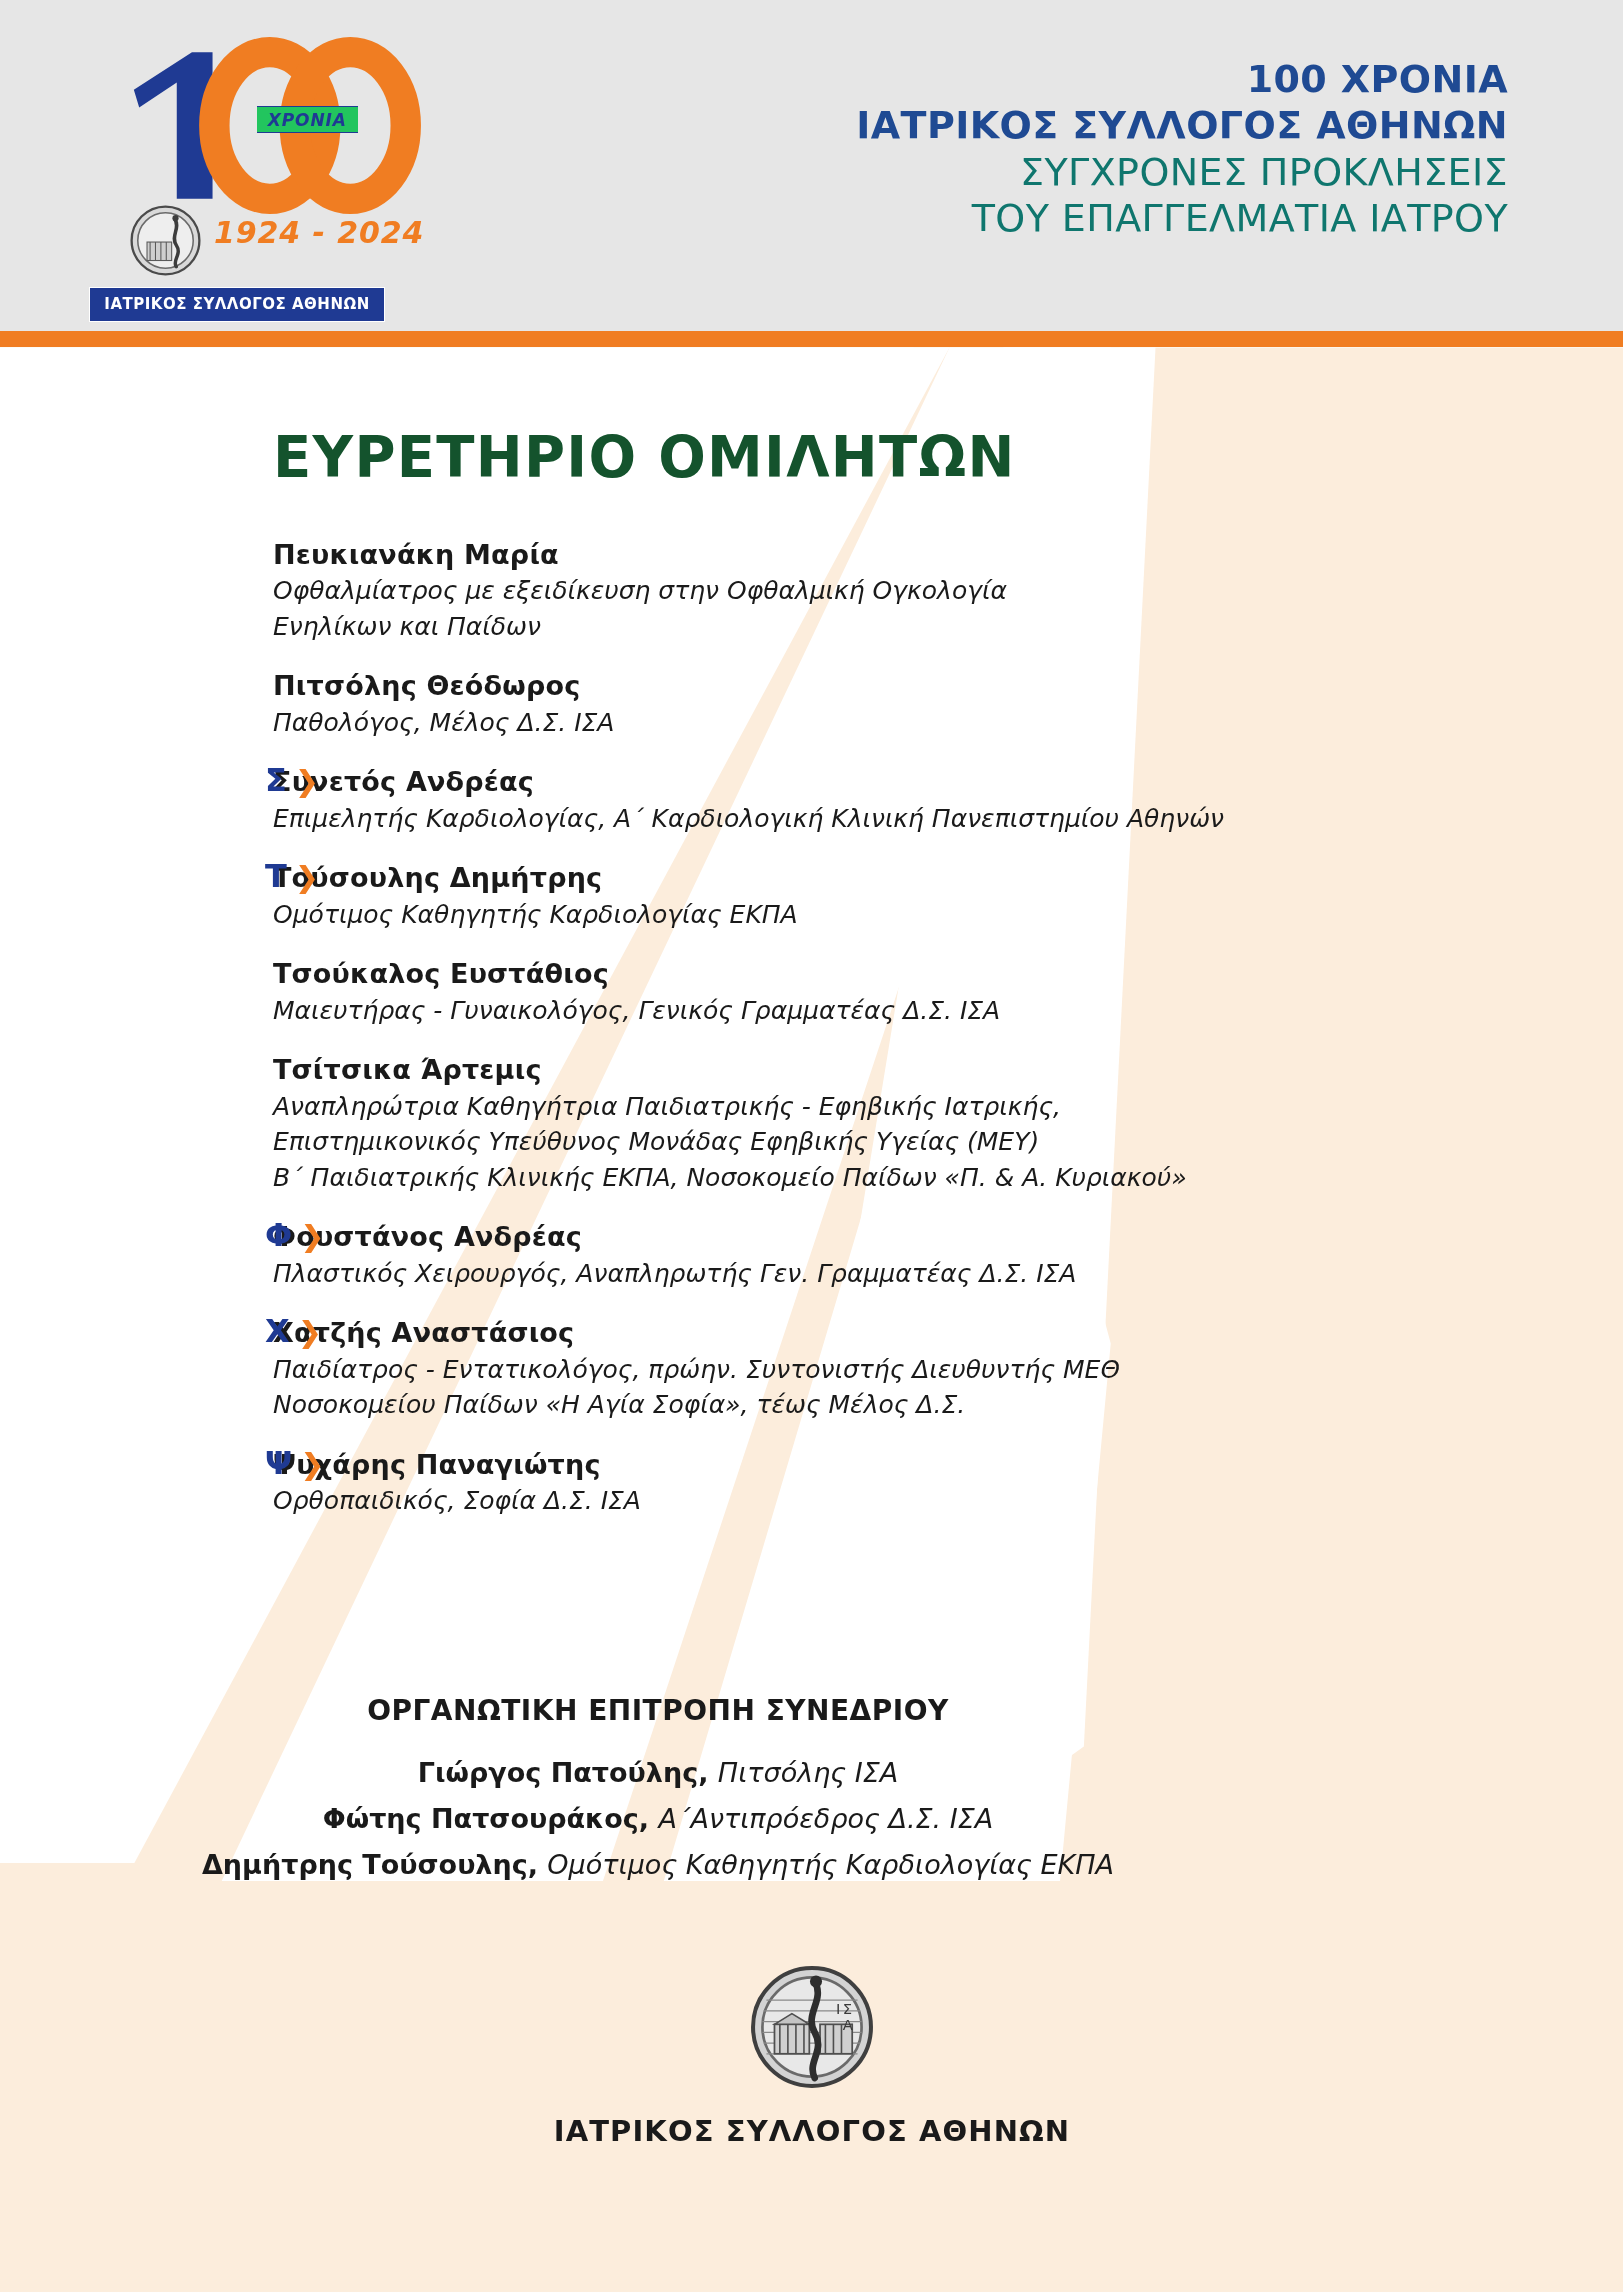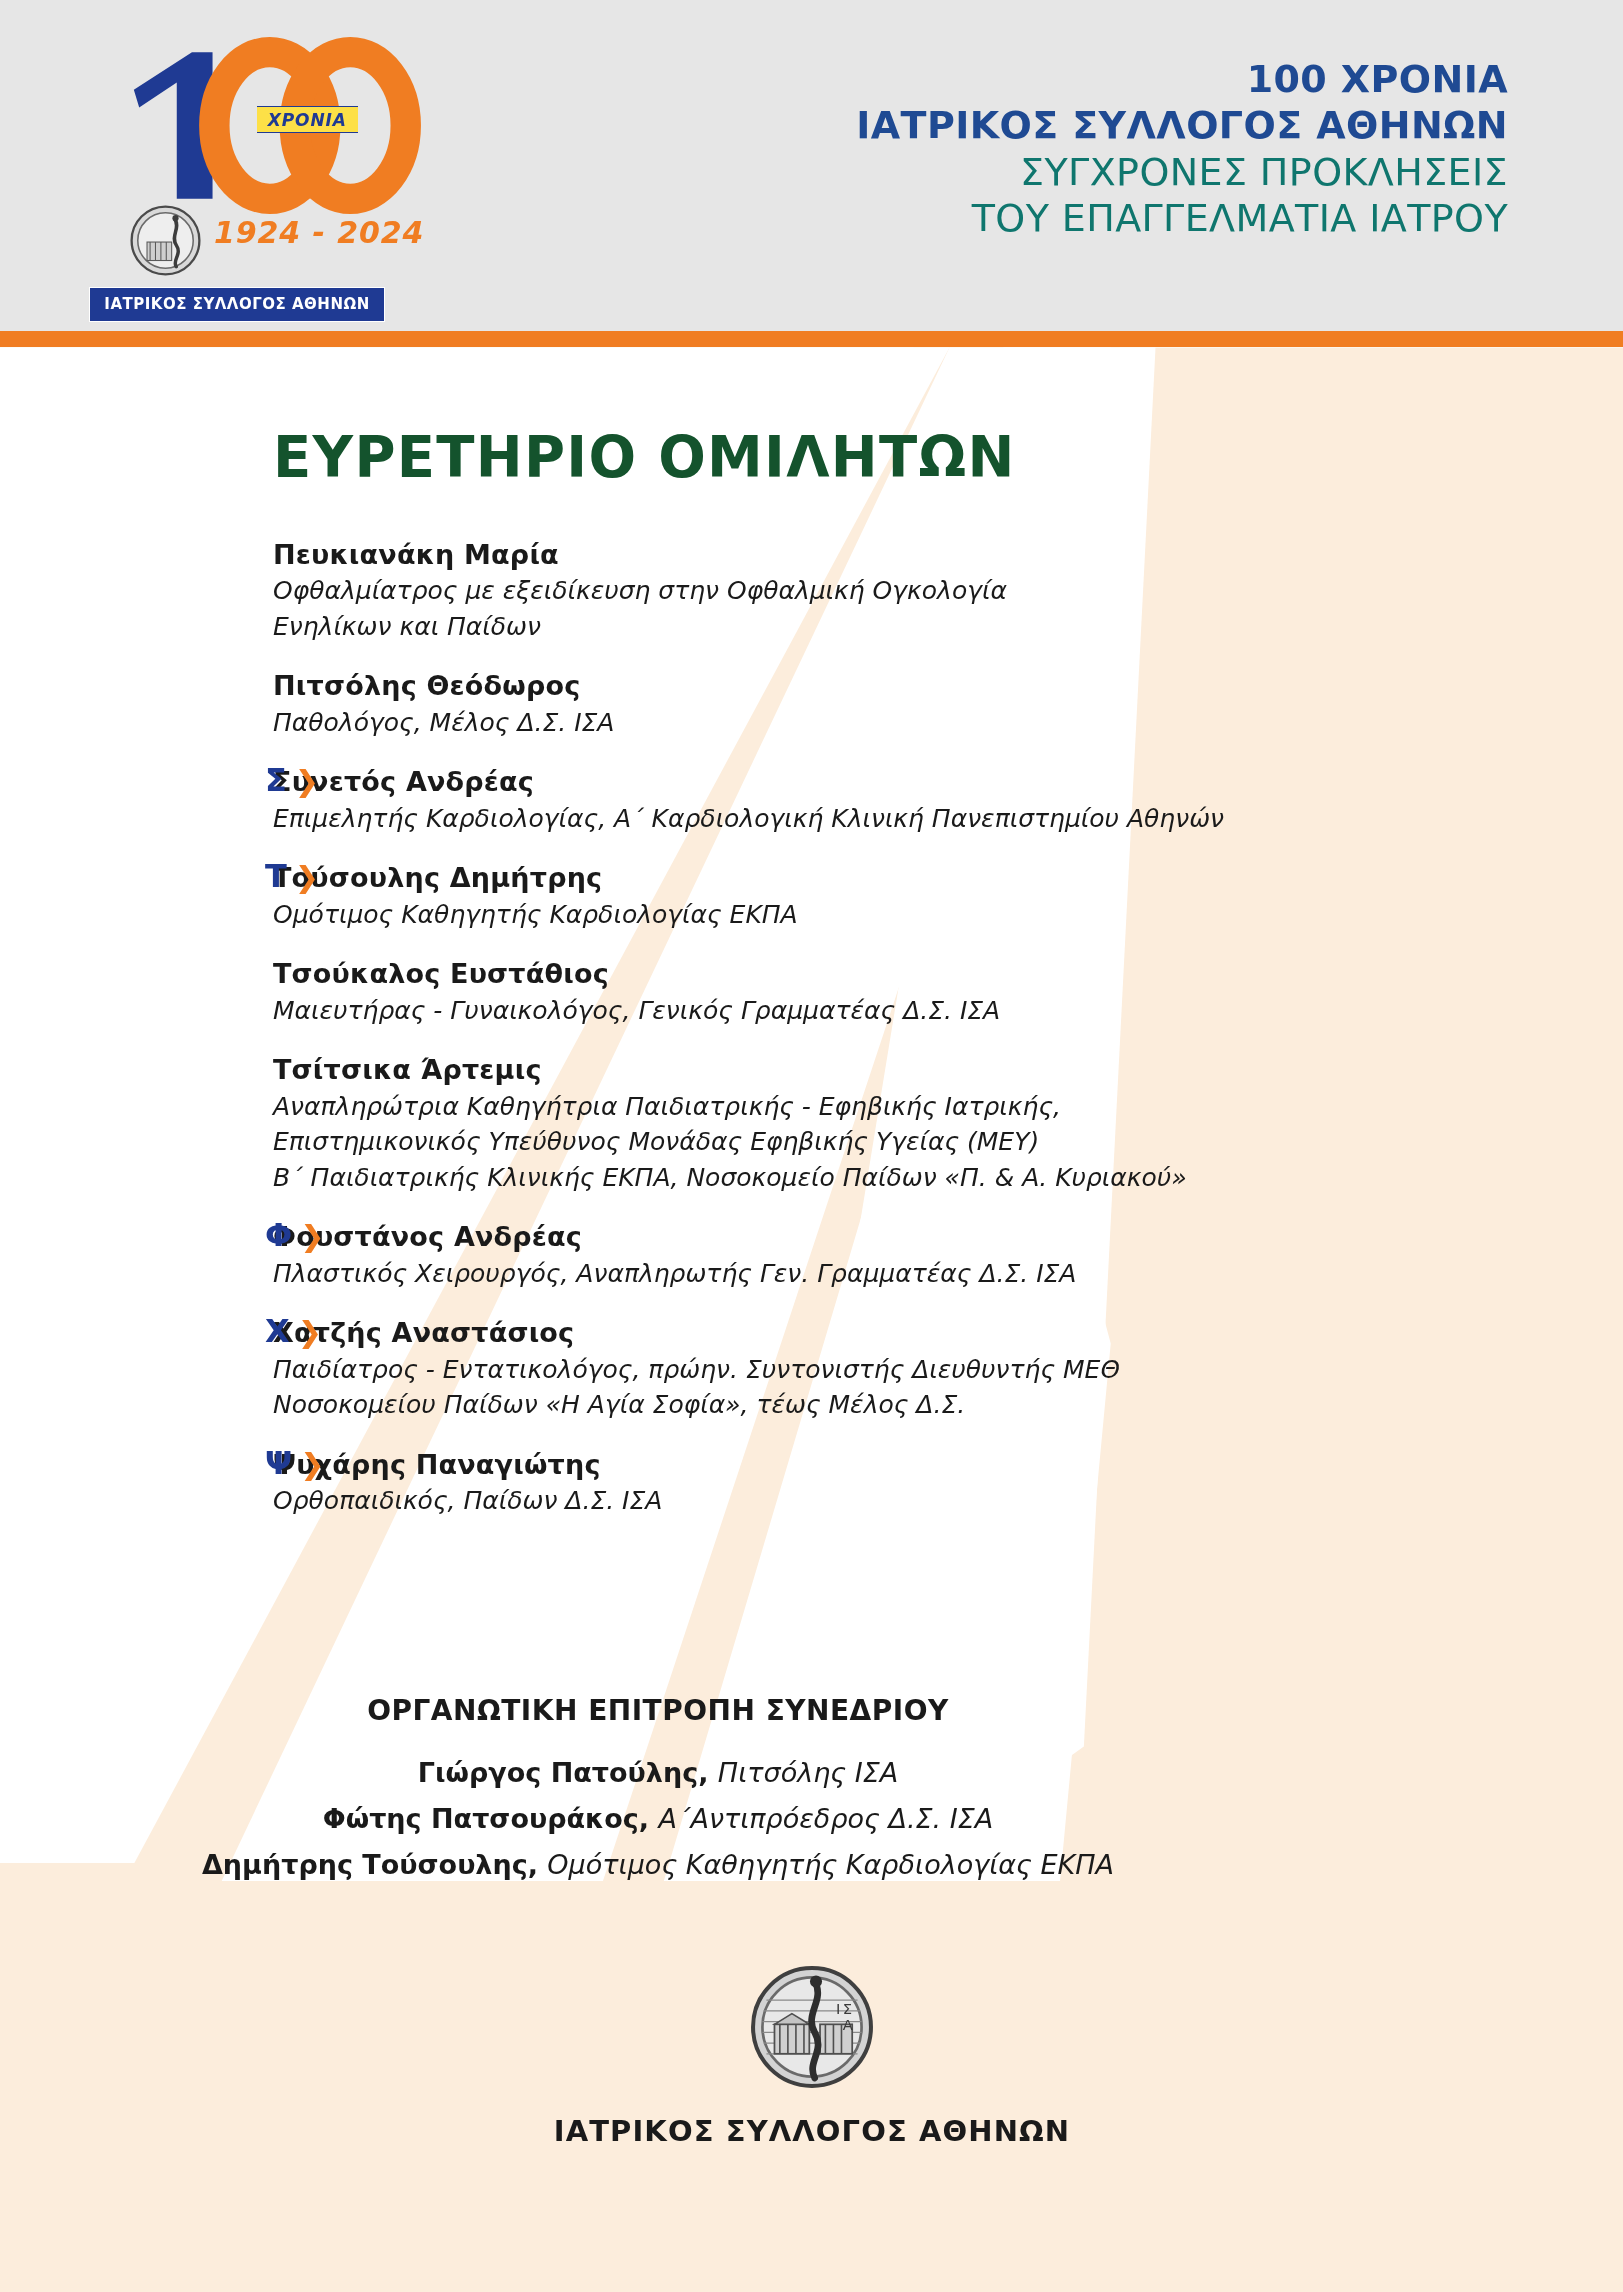--- a/index.html
+++ b/index.html
@@ -135,21 +135,21 @@
   <div class="header">
 
     <div class="logo-block">
       <svg class="logo-100" width="322" height="179" viewBox="0 0 360 200">
 
         <path d="M30 60 L95 18 L118 18 L118 182 L78 182 L78 52 L36 80 Z" fill="#1f3a93"></path>
 
         <ellipse cx="182" cy="100" rx="62" ry="82" fill="none" stroke="#f07d22" stroke-width="34"></ellipse>
         <ellipse cx="272" cy="100" rx="62" ry="82" fill="none" stroke="#f07d22" stroke-width="34"></ellipse>
       </svg>
-      <div style="position:absolute;left:150px;top:70px;background:#fde047;border-top:1.8px solid #1f3a93;border-bottom:1.8px solid #1f3a93;padding:2.7px 10.7px;">
+      <div style="position:absolute;left:150px;top:70px;background:#22c55e;border-top:1.8px solid #1f3a93;border-bottom:1.8px solid #1f3a93;padding:2.7px 10.7px;">
         <span style="color:#1f3a93;font-size:17px;font-weight:bold;font-style:italic;letter-spacing:0.9px;">ΧΡΟΝΙΑ</span>
       </div>
 
       <svg class="logo-seal" viewBox="0 0 100 100">
         <circle cx="50" cy="50" r="44" fill="#d9d9d9" stroke="#4a4a4a" stroke-width="3"></circle>
         <circle cx="50" cy="50" r="36" fill="#eeeeee" stroke="#6a6a6a" stroke-width="2"></circle>
         <rect x="26" y="52" width="32" height="24" fill="#cfcfcf" stroke="#5a5a5a" stroke-width="1.4"></rect>
         <g stroke="#5a5a5a" stroke-width="1.4">
           <line x1="30" y1="52" x2="30" y2="76"></line>
             <line x1="37" y1="52" x2="37" y2="76"></line>
@@ -244,21 +244,21 @@
             <div class="sp-role">Νοσοκομείου Παίδων «Η Αγία Σοφία», τέως Μέλος Δ.Σ.</div>
           </div>
         </div>
         <div class="entry">
           <div class="entry-marker">
             <span class="marker-letter">Ψ</span>
             <span class="marker-chevron">❯</span>
           </div>
           <div class="entry-body">
             <div class="sp-name">Ψυχάρης Παναγιώτης</div>
-            <div class="sp-role">Ορθοπαιδικός, Παίδων Δ.Σ. ΙΣΑ</div>
+            <div class="sp-role">Ορθοπαιδικός, Σοφία Δ.Σ. ΙΣΑ</div>
           </div>
         </div>
       </div>
   </div>
 
   <div class="committee" id="committee-block" style="top: 1694px;">
     <div class="committee-title">ΟΡΓΑΝΩΤΙΚΗ ΕΠΙΤΡΟΠΗ ΣΥΝΕΔΡΙΟΥ</div>
     <div id="committee-rows">
         <div class="committee-row"><span class="cm-name">Γιώργος Πατούλης, </span><span class="cm-role">Πιτσόλης ΙΣΑ</span></div>
         <div class="committee-row"><span class="cm-name">Φώτης Πατσουράκος, </span><span class="cm-role">Α΄Αντιπρόεδρος Δ.Σ. ΙΣΑ</span></div>

